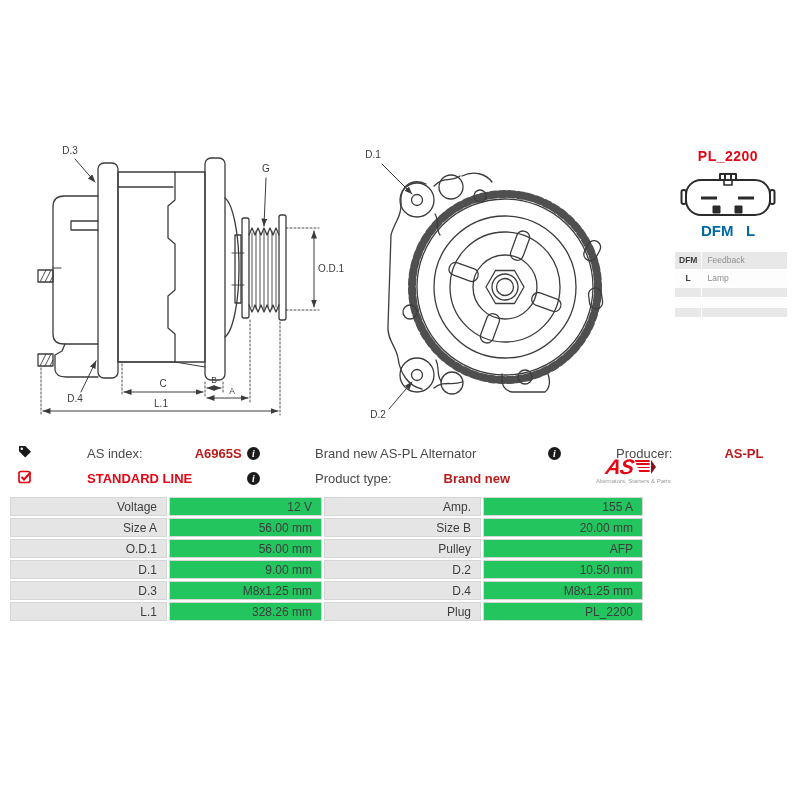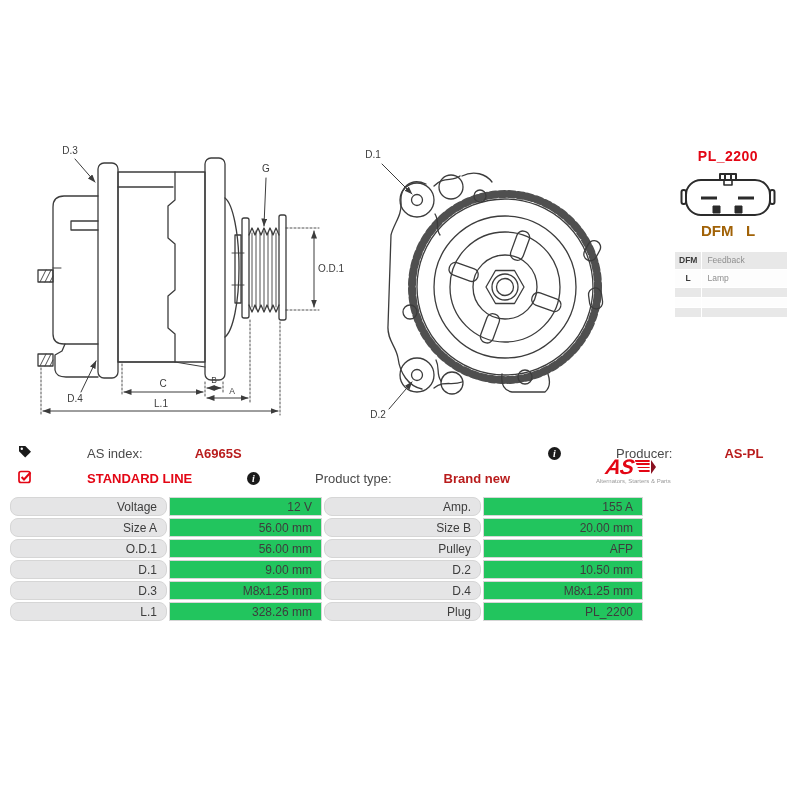--- a/index.html
+++ b/index.html
@@ -10,21 +10,21 @@
 
   
   svg text { font-family:"Liberation Sans", sans-serif; fill:#3c3c3c; }
   .dim-label { font-size:10px; }
   .dim-label-sm { font-size:8.5px; }
 
   
   .plug-title { left:672px; top:148px; width:112px; text-align:center;
                 font-size:14px; font-weight:bold; color:#e30614; letter-spacing:.5px; }
   .plug-caption { left:678px; top:222px; width:100px; text-align:center;
-                  font-size:15px; font-weight:bold; color:#a16207; white-space:pre; }
+                  font-size:15px; font-weight:bold; color:#0369a1; white-space:pre; }
   .pin-table { left:674px; top:251px; width:114px; border-collapse:separate; border-spacing:1px; }
   .pin-table td { height:9px; font-size:8.5px; line-height:9px; padding:0 0 0 5px; }
   .pin-table td.pin { width:26px; text-align:center; font-weight:bold; color:#3a3a3a; padding:4px; }
   .pin-table td.fn { color:#8e8e8e; }
   .pin-table tr.odd td { background:#e8e8e8; }
   .pin-table tr.even td { background:#fdfdfd; }
 
   
   .info-item { display:flex; align-items:center; height:17px; font-size:13px; color:#4a4a4a;gap:48px; }
   .info-item .ic { flex:0 0 auto; margin-right:7px; display:inline-block; }
@@ -44,21 +44,21 @@
                clip-path:polygon(0 0,100% 0,100% 100%,35% 100%); }
   .astri { width:0; height:0; border-left:5px solid #8a1020; border-top:7px solid transparent;
            border-bottom:7px solid transparent; margin-left:1px; }
   .assub { font-size:6px; color:#9a9a9a; white-space:nowrap; margin-top:1px; }
 
   
   .spec-table { left:8px; top:495px; width:637px; table-layout:fixed;
                 border-collapse:separate; border-spacing:2px; }
   .spec-table td { height:19px; border:1px solid #d6d6d6; font-size:12px; color:#3d3d3d;
                    text-align:right; padding:0 9px 0 0; vertical-align:middle; }
-  .spec-table td.lab { background:#e5e5e6;border-radius:8px; }
+  .spec-table td.lab { background:#e5e5e6; }
   .spec-table td.val { background:#22c55e; }
 </style>
 </head>
 <body>
 
 <div id="stage">
 
   <svg class="abs" style="left:25px; top:130px;" width="330" height="295" viewBox="0 0 330 295">
     <defs>
       <marker id="ar1" markerWidth="9" markerHeight="7" refX="7.5" refY="3" orient="auto-start-reverse" markerUnits="userSpaceOnUse">
@@ -222,20 +222,24 @@
     <span class="ic">
       <svg width="14" height="14" viewBox="0 0 14 14">
           <path d="M1,1 L7.3,1 L13,6.7 L7.2,12.5 L1,6.3 Z" fill="#1a1a1a"></path>
           <circle cx="3.8" cy="3.8" r="1.2" fill="#fff"></circle>
         </svg>
     </span>
     <span>AS index:</span>
     <span class="b">A6965S</span>
   </div>
 
+  <div class="abs info-item" style="left:247px; top:445px;">
+    <span class="ic inf"></span>
+    <span>Brand new AS-PL Alternator</span>
+  </div>
 
   <div class="abs info-item" style="left:548px; top:445px;">
     <span class="ic inf"></span>
     <span>Producer:</span>
     <span class="b">AS-PL</span>
   </div>
 
   <div class="abs info-item" style="left:18px; top:470px;">
     <span class="ic">
       <svg width="14" height="14" viewBox="0 0 14 14">

